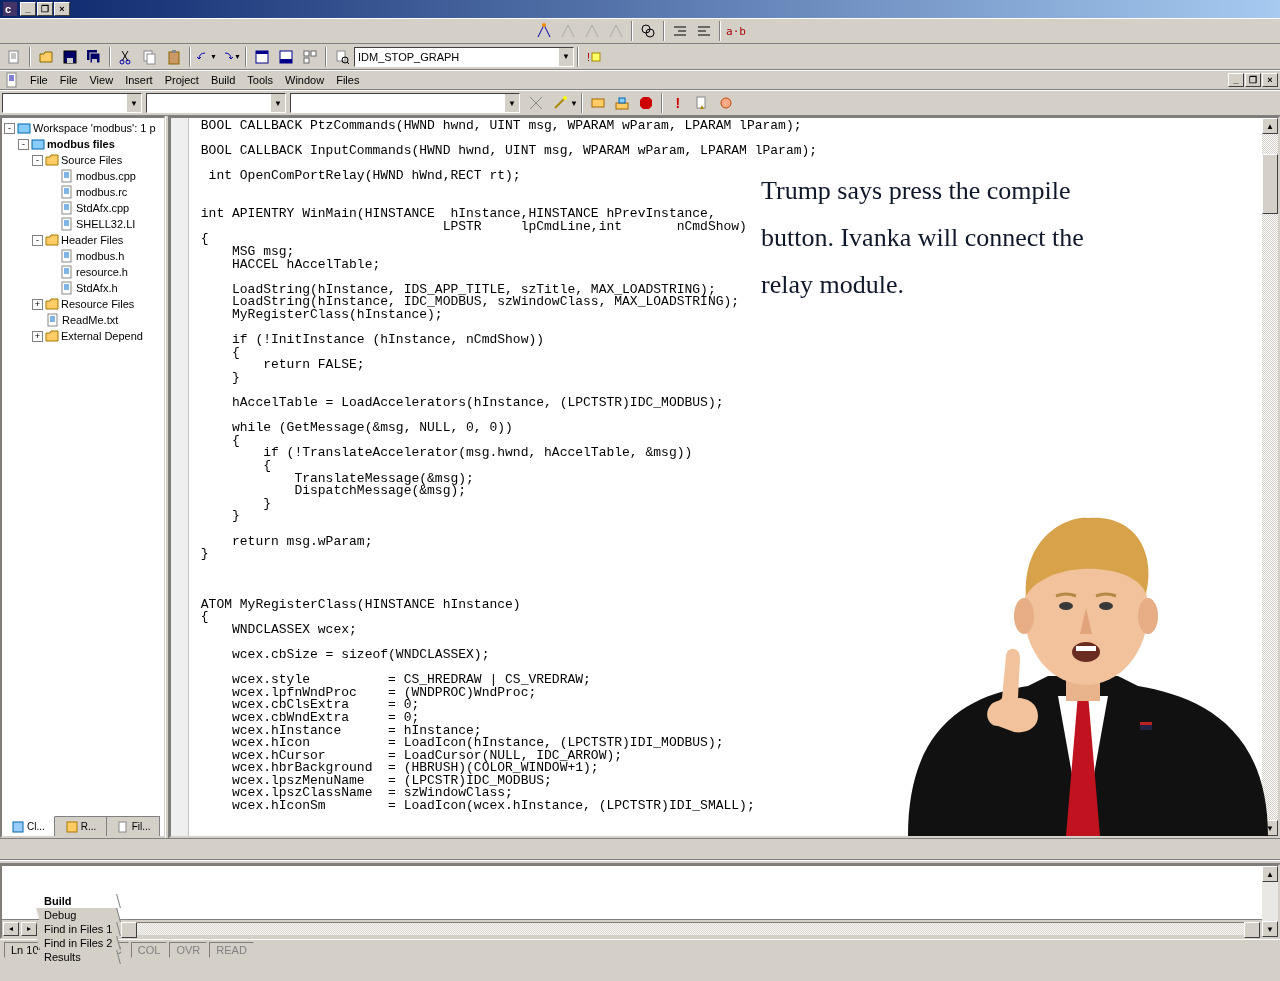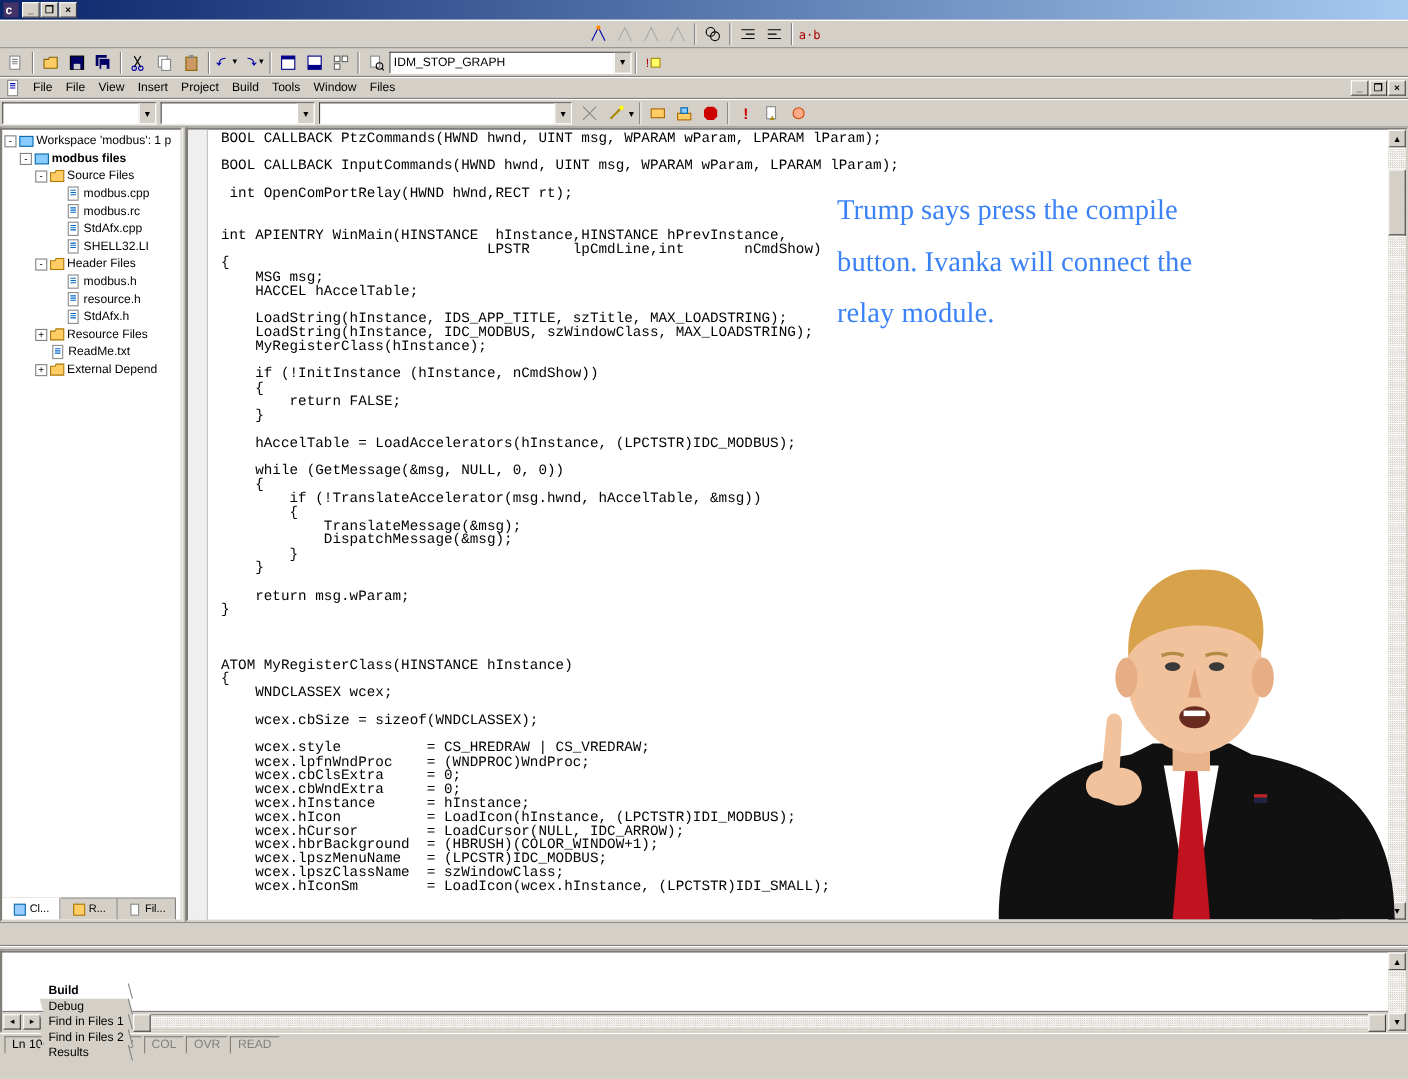--- a/index.html
+++ b/index.html
@@ -71,21 +71,21 @@
 .output-scroll-h::before, .output-scroll-h::after { content:''; position:absolute; top:-1px; width:14px; height:14px; background:#d4d0c8; border:1px solid; border-color:#fff #404040 #404040 #fff; }
 .output-scroll-h::before { left:-1px; } .output-scroll-h::after { right:-1px; }
 
 
 .statusbar { height:20px; background:#d4d0c8; border-top:1px solid #fff; display:flex; align-items:center; font-size:11px; padding:0 2px; }
 .statusbar .status-text { flex:1; padding-left:2px; }
 .statusbar .pane { padding:1px 6px; border:1px inset #d4d0c8; margin-left:2px; }
 .statusbar .pane.dim { color:#808080;margin-top:29px; }
 
 
-.overlay-caption { position:absolute; left:590px; top:50px; width:370px; font-family:"Comic Sans MS",cursive; font-size:26px; line-height:1.8; color:#3b82f6; z-index:10; }
+.overlay-caption { position:absolute; left:590px; top:50px; width:370px; font-family:"Comic Sans MS",cursive; font-size:26px; line-height:1.8; color:#0f172a; z-index:10; }
 .overlay-figure { position:absolute; right:0; bottom:0; width:390px; height:370px; z-index:9; }
 
 
 svg { display:block; }
 </style>
 </head>
 <body>
 
 <div class="titlebar">
   <span class="app-icon">

